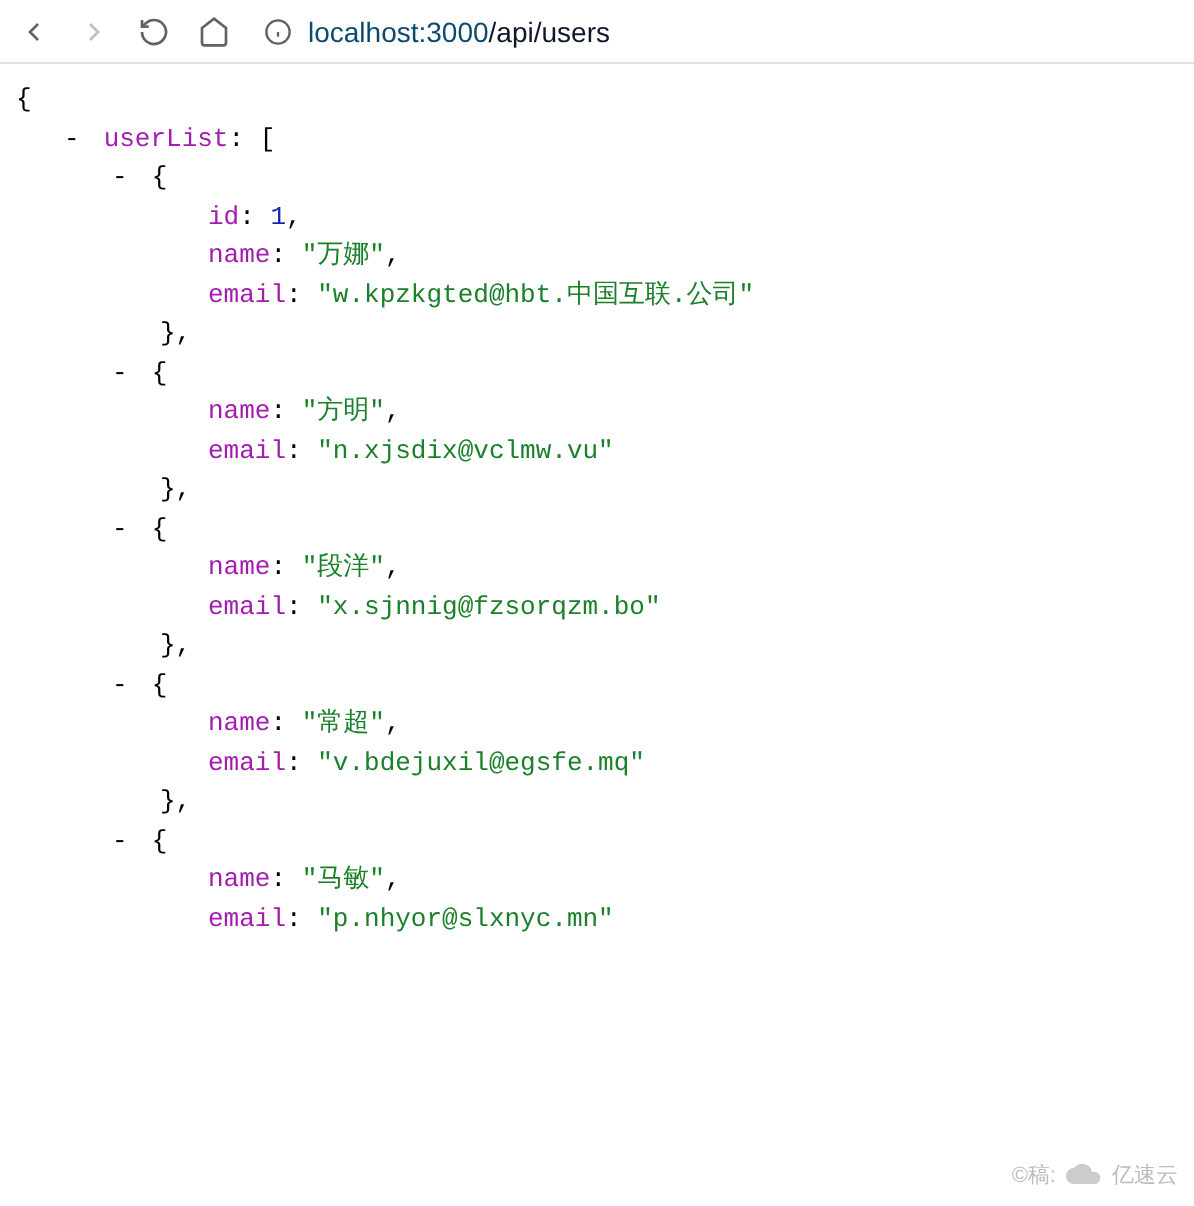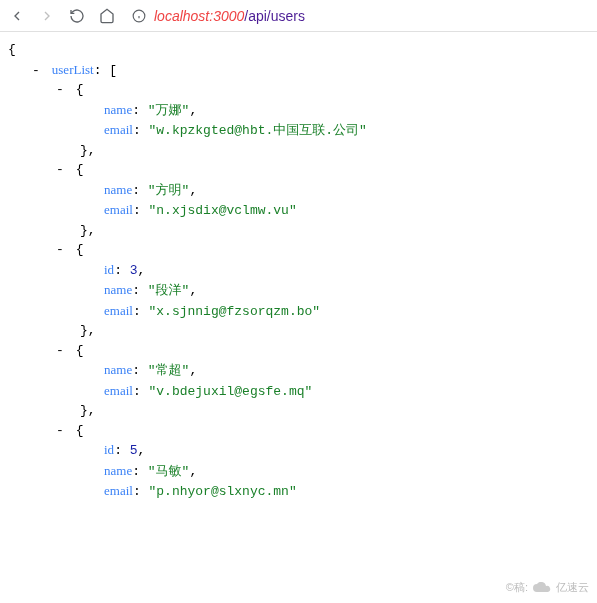--- a/index.html
+++ b/index.html
@@ -46,40 +46,38 @@
       color: #5f6368;
       display: flex;
       align-items: center;
     }
     .url-text {
       color: #202124;
       font-family: Arial, sans-serif;
       font-size: 14px;
     }
     .url-host {
-      color: #ef4444;
-      font-style: italic;
+      color: #0c4a6e;
     }
     .url-path {
-      color: #4c1d95;
+      color: #0f172a;
     }
     .json-viewer {
       padding: 8px 8px;
       line-height: 1.5;
       font-size: 13px;
     }
     .json-line {
       white-space: pre;
     }
     .punct {
       color: #000;
     }
     .key {
-      color: #3b82f6;
-      font-family: Liberation Serif, serif;
+      color: #a21caf;
     }
     .string {
       color: #1a8029;
     }
     .number {
       color: #1a24a8;
     }
     .collapser {
       color: #000;
       display: inline-block;
@@ -145,38 +143,37 @@
     </span>
     <span class="url-text"><span class="url-host">localhost:3000</span><span class="url-path">/api/users</span></span>
   </div>
 </div>
 
 <div class="json-viewer">
   <div class="json-line"><span class="punct">{</span></div>
   <div class="json-line"><span class="indent i1"></span><span class="collapser">-</span> <span class="key">userList</span><span class="punct">: [</span></div>
   <div id="items-container">
       <div class="json-line"><span class="indent i2"></span><span class="collapser">-</span> <span class="punct">{</span></div>
+      <div class="json-line"><span class="indent i4"></span><span class="key">id</span><span class="punct">: </span><span class="number">1</span><span class="punct">,</span></div>
       <div class="json-line"><span class="indent i4"></span><span class="key">name</span><span class="punct">: </span><span class="string">"万娜"</span><span class="punct">,</span></div>
       <div class="json-line"><span class="indent i4"></span><span class="key">email</span><span class="punct">: </span><span class="string">"w.kpzkgted@hbt.中国互联.公司"</span></div>
       <div class="json-line"><span class="indent i3"></span><span class="punct">},</span></div>
       <div class="json-line"><span class="indent i2"></span><span class="collapser">-</span> <span class="punct">{</span></div>
       <div class="json-line"><span class="indent i4"></span><span class="key">name</span><span class="punct">: </span><span class="string">"方明"</span><span class="punct">,</span></div>
       <div class="json-line"><span class="indent i4"></span><span class="key">email</span><span class="punct">: </span><span class="string">"n.xjsdix@vclmw.vu"</span></div>
       <div class="json-line"><span class="indent i3"></span><span class="punct">},</span></div>
       <div class="json-line"><span class="indent i2"></span><span class="collapser">-</span> <span class="punct">{</span></div>
-      <div class="json-line"><span class="indent i4"></span><span class="key">id</span><span class="punct">: </span><span class="number">3</span><span class="punct">,</span></div>
       <div class="json-line"><span class="indent i4"></span><span class="key">name</span><span class="punct">: </span><span class="string">"段洋"</span><span class="punct">,</span></div>
       <div class="json-line"><span class="indent i4"></span><span class="key">email</span><span class="punct">: </span><span class="string">"x.sjnnig@fzsorqzm.bo"</span></div>
       <div class="json-line"><span class="indent i3"></span><span class="punct">},</span></div>
       <div class="json-line"><span class="indent i2"></span><span class="collapser">-</span> <span class="punct">{</span></div>
       <div class="json-line"><span class="indent i4"></span><span class="key">name</span><span class="punct">: </span><span class="string">"常超"</span><span class="punct">,</span></div>
       <div class="json-line"><span class="indent i4"></span><span class="key">email</span><span class="punct">: </span><span class="string">"v.bdejuxil@egsfe.mq"</span></div>
       <div class="json-line"><span class="indent i3"></span><span class="punct">},</span></div>
       <div class="json-line"><span class="indent i2"></span><span class="collapser">-</span> <span class="punct">{</span></div>
-      <div class="json-line"><span class="indent i4"></span><span class="key">id</span><span class="punct">: </span><span class="number">5</span><span class="punct">,</span></div>
       <div class="json-line"><span class="indent i4"></span><span class="key">name</span><span class="punct">: </span><span class="string">"马敏"</span><span class="punct">,</span></div>
       <div class="json-line"><span class="indent i4"></span><span class="key">email</span><span class="punct">: </span><span class="string">"p.nhyor@slxnyc.mn"</span></div>
     </div>
 </div>
 
 <div class="watermark">
   <span>©稿:</span>
   <span class="watermark-logo">
     <svg width="20" height="12" viewBox="0 0 20 12" fill="#ccc">
         <path d="M5 10a4 4 0 0 1 0-8 5 5 0 0 1 9 2 3 3 0 0 1 2 6H5z"></path>

